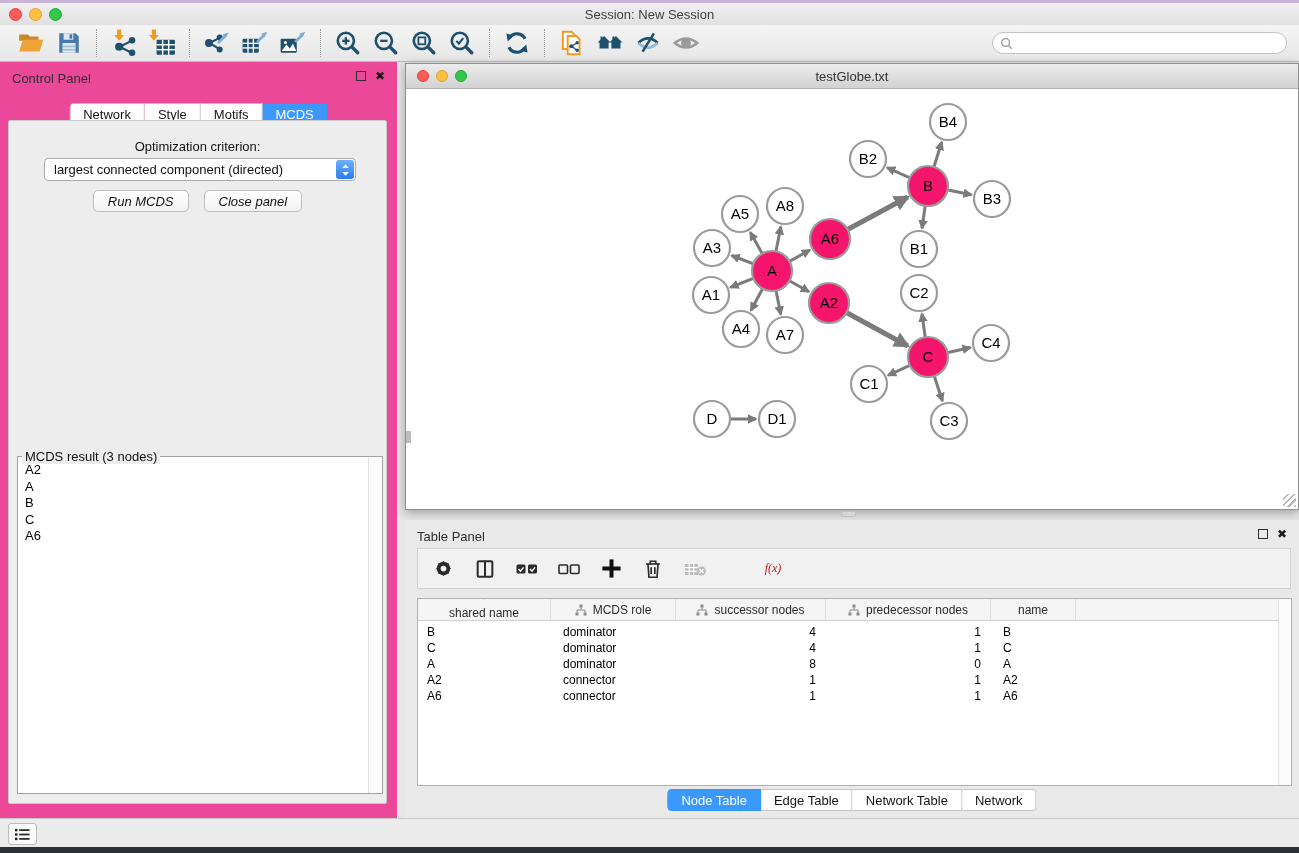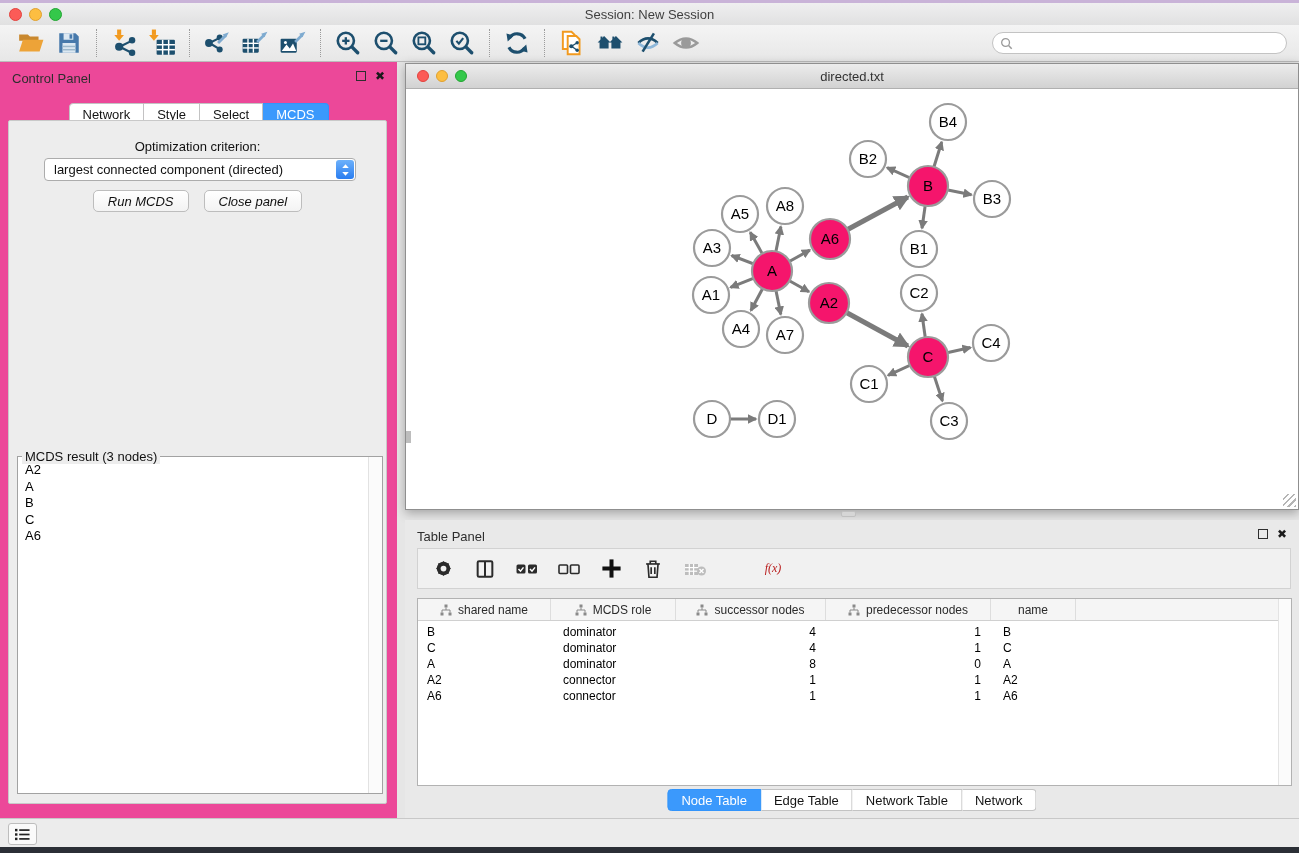--- a/index.html
+++ b/index.html
@@ -86,21 +86,21 @@
   .tp-toolbar { position:absolute; left:12px; top:28px; right:8px; height:41px; background:#f1f1f1;
     border:1px solid #d2d2d2; display:flex; align-items:center; padding-left:12px; gap:16px; }
   .tp-ic { display:flex; align-items:center; justify-content:center; width:26px; height:26px; }
   .fx { font-family:"Liberation Serif","DejaVu Serif",serif; font-style:italic; font-size:12px; color:#b91c1c;margin-left:36px; }
 
   .dtable { position:absolute; left:12px; top:78px; right:7px; height:188px; background:#fff;
     border:1px solid #b2b2b2; }
   .thead { display:flex; height:22px; background:#f5f5f5; border-bottom:1px solid #d0d0d0; }
   .th { display:flex; align-items:center; justify-content:center; gap:6px; font-size:12px; color:#2b2b2b;
     border-right:1px solid #ddd; }
-  .c0{width:133px;} .c1{width:125px;} .c2{width:150px;} .c3{width:165px;} .c4{width:85px;}
+  .c0{width:133px;flex-direction:column;} .c1{width:125px;} .c2{width:150px;} .c3{width:165px;} .c4{width:85px;}
   .trow { display:flex; height:16px; font-size:12px; color:#000; align-items:center; margin-top:0; }
   .tbody { padding-top:3px; }
   .trow span { display:block; }
   .trow .c0 { padding-left:9px; }
   .trow .c1 { padding-left:12px; }
   .trow .c2 { text-align:right; padding-right:10px; }
   .trow .c3 { text-align:right; padding-right:10px; }
   .trow .c4 { padding-left:12px; }
   .dt-scroll { position:absolute; right:0; top:0; bottom:0; width:13px; background:#fbfbfb; border-left:1px solid #e3e3e3; }
   .bt-tabs { position:absolute; left:50%; transform:translateX(-50%); top:269px; }
@@ -298,21 +298,21 @@
 
   <div class="cpanel">
     <div class="panel-title">Control Panel</div>
     <div class="panel-btns">
       <span class="float-ic"></span>
       <span class="close-ic">✖</span>
     </div>
     <div class="seg-tabs cp-tabs">
         <div class="seg-tab">Network</div>
         <div class="seg-tab">Style</div>
-        <div class="seg-tab">Select</div>
+        <div class="seg-tab">Motifs</div>
         <div class="seg-tab active">MCDS</div>
       </div>
     <div class="cp-body">
       <div class="opt-label">Optimization criterion:</div>
       <div class="combo">
         <span>largest connected component (directed)</span>
         <span class="stepper">
           <svg width="9" height="14" viewBox="0 0 10 15">
               <path d="M5 1 L8.6 5.4 H1.4 z" fill="#fff"></path>
               <path d="M5 14 L1.4 9.6 H8.6 z" fill="#fff"></path>
@@ -337,21 +337,21 @@
     </div>
   </div>
 
   <div class="netwin">
     <div class="ititlebar">
       <div class="lights">
         <span class="light red"></span>
         <span class="light yellow"></span>
         <span class="light green"></span>
       </div>
-      <div class="wtitle">directed.txt</div>
+      <div class="wtitle">testGlobe.txt</div>
     </div>
     <div class="canvas">
       <svg id="graph-svg" width="892" height="420">
         <defs>
           <marker id="arr" viewBox="0 0 6 6" markerWidth="3.2" markerHeight="3.2" refX="5" refY="3" orient="auto" markerUnits="strokeWidth">
             <path d="M0 0 L6 3 L0 6 z" fill="#7b7b7b"></path>
           </marker>
         </defs>
         <g id="edge-layer">
             <line x1="366" y1="181" x2="324.5418849856451" y2="197.31138951384457" stroke="#7B7B7B" stroke-width="3" marker-end="url(#arr)"></line>

